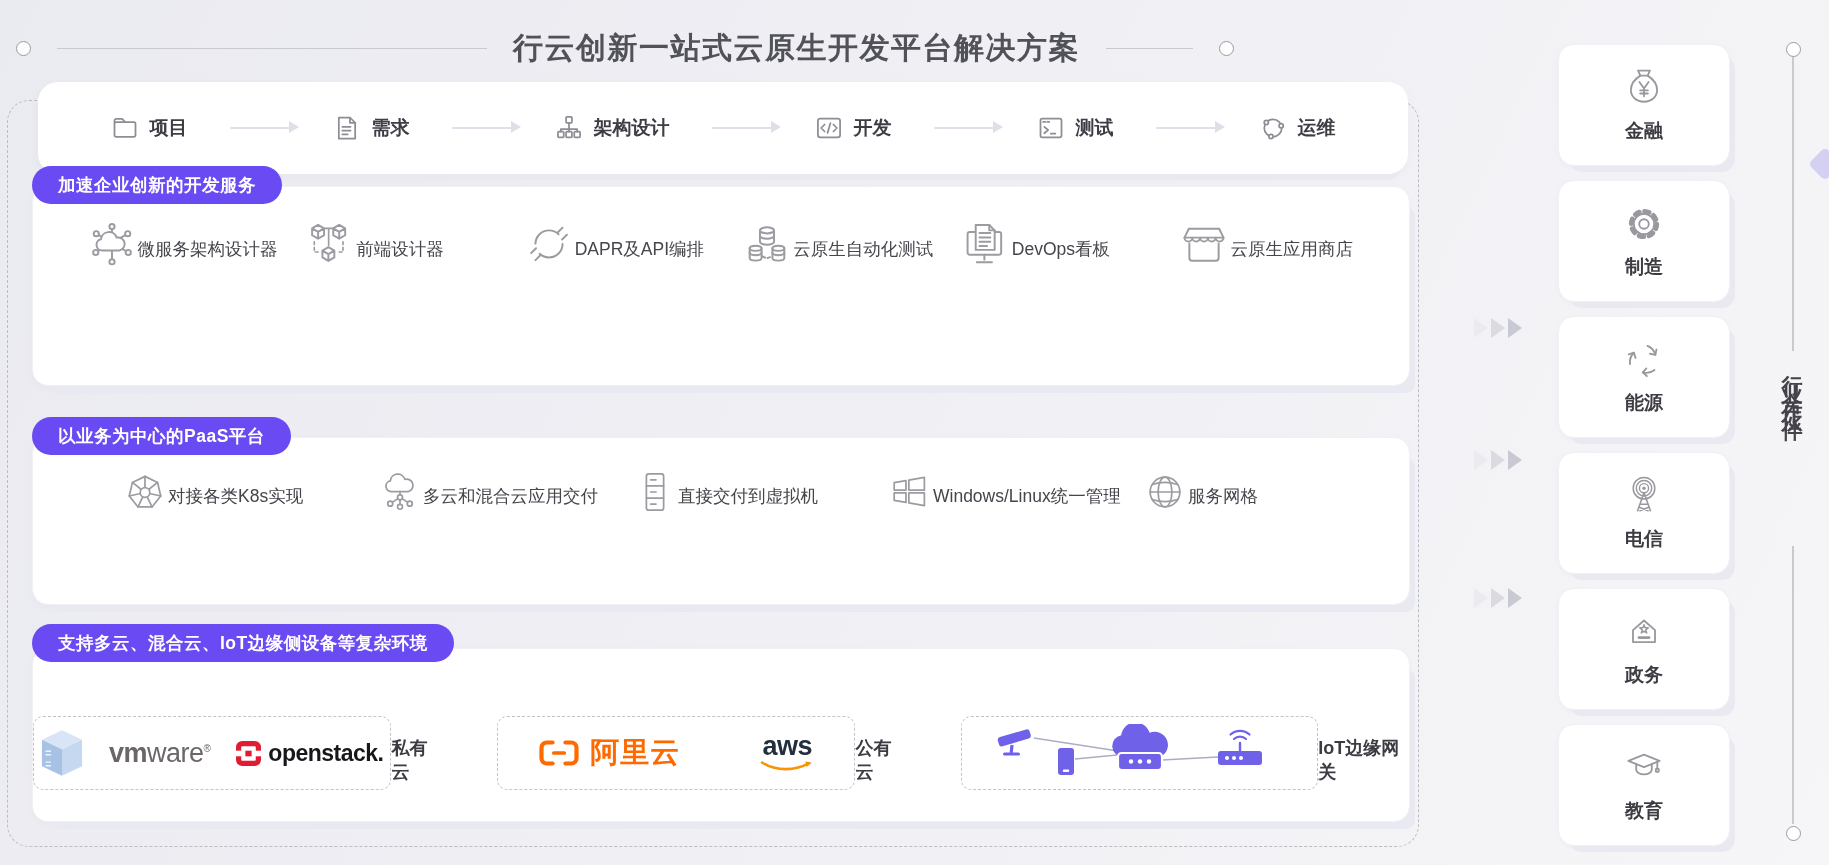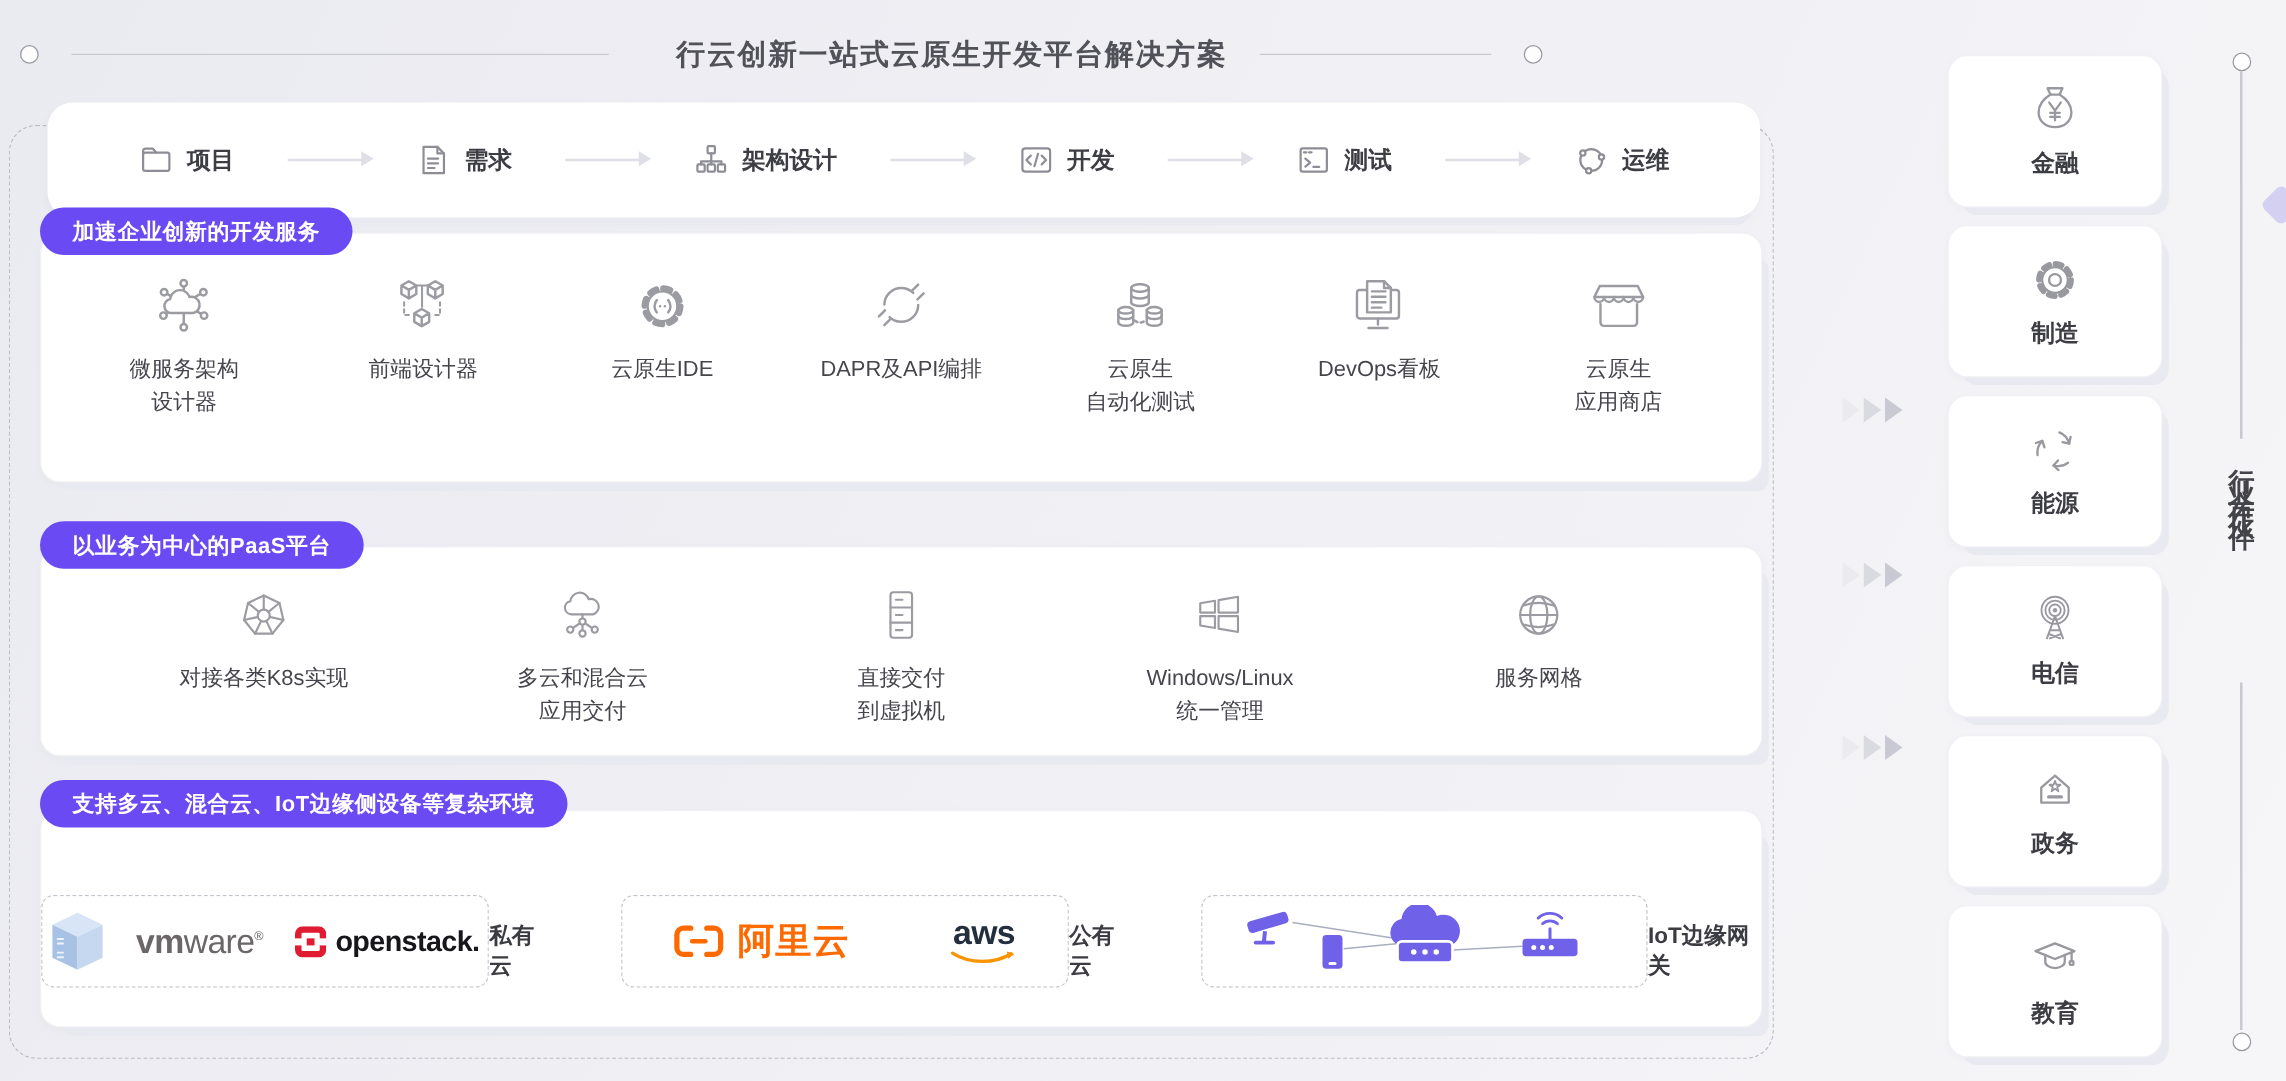--- a/index.html
+++ b/index.html
@@ -8,21 +8,21 @@
     background:linear-gradient(115deg,#eaeaf1 0%,#efeff4 45%,#f6f6f8 100%);
     font-family:"Liberation Sans","DejaVu Sans",sans-serif;
     color:#45454c;
   }
   
   .header{position:absolute;left:16px;top:28px;width:1218px;display:flex;align-items:center;gap:26px;}
   .end-dot{width:13px;height:13px;border:1.5px solid #9a9aa1;border-radius:50%;background:#fdfdfe;flex:none;}
   .h-line{height:1.5px;background:#c9c9d0;}
   .h-line.left{width:430px;flex:none;}
   .h-line.right{flex:1;}
-  .page-title{font-size:23px;font-weight:700;color:#515159;letter-spacing:1.5px;white-space:nowrap;margin-left:28px;}
+  .page-title{font-size:30px;font-weight:700;color:#515159;letter-spacing:1.5px;white-space:nowrap;}
   
   .dashed-frame{position:absolute;left:7px;top:100px;width:1410px;height:745px;border:1.5px dashed #bcbcc4;border-radius:22px;}
   
   .workflow{position:absolute;left:38px;top:82px;width:1370px;height:92px;background:#fff;border-radius:20px;
     box-shadow:0 13px 0 -7px #e9e9f1,0 3px 8px rgba(120,120,145,.06);
     display:flex;align-items:center;justify-content:space-evenly;padding:0 30px;box-sizing:border-box;z-index:3;}
   .wf-step{display:flex;align-items:center;gap:11px;}
   .wf-step svg{width:28px;height:28px;}
   .wf-label{font-size:19px;font-weight:600;color:#3d3d44;white-space:nowrap;}
   .flow-arrow{position:relative;width:60px;height:2.5px;background:#dfdfe7;border-radius:2px;flex:none;}
@@ -30,21 +30,21 @@
   
   .badge{position:absolute;left:32px;height:38px;background:#6a4af2;border-radius:19px;color:#fff;
     font-size:17.5px;font-weight:700;display:flex;align-items:center;padding:0 26px;z-index:6;letter-spacing:.5px;white-space:nowrap;}
   #badge1{top:166px}#badge2{top:417px}#badge3{top:624px}
   
   .panel{position:absolute;left:32px;width:1378px;background:#fff;border-radius:16px;border:1px solid #f1f1f5;box-sizing:border-box;
     box-shadow:12px 14px 0 -7px #e9e9f1,0 2px 6px rgba(130,130,150,.05);z-index:2;}
   #panel1{top:186px;height:200px;display:flex;justify-content:space-evenly;align-items:flex-start;padding:30px 12px 0;}
   #panel2{top:437px;height:168px;display:flex;justify-content:space-evenly;align-items:flex-start;padding:26px 12px 0;}
   #panel3{top:648px;height:174px;display:flex;justify-content:center;gap:56px;padding-top:36px;}
-  .svc{display:flex;flex-direction:column;align-items:center;width:178px;}
+  .svc{display:flex;align-items:center;width:178px;}
   .svc .icon-box{height:56px;display:flex;align-items:center;justify-content:center;margin-bottom:9px;}
   #panel1 .svc svg{width:52px;height:52px;}
   #panel2 .svc svg{width:46px;height:46px;}
   .svc-line{display:block;font-size:17.5px;font-weight:500;color:#45454c;line-height:1.5;text-align:center;white-space:nowrap;}
   
   .env-group{display:flex;flex-direction:row;align-items:center;}
   .logo-box{width:390px;height:74px;border:1.5px dashed #c3c3cb;border-radius:10px;background:#fff;
     display:flex;align-items:center;justify-content:center;gap:26px;box-sizing:border-box;}
   .group-label{margin-top:13px;font-size:18px;font-weight:600;color:#3b3b42;}
   .vmware-logo{font-size:27px;color:#6b6668;letter-spacing:-.5px;white-space:nowrap;}
@@ -180,33 +180,20 @@
       <path d="M27 8.7 32.5 5.5 38 8.7v6.3L32.5 18.2 27 15Z M27 8.7 32.5 11.9 38 8.7 M32.5 11.9v6.3"></path>
       <path d="M17 29.2 22.5 26l5.5 3.2v6.3l-5.5 3.2-5.5-3.2Z M17 29.2l5.5 3.2 5.5-3.2 M22.5 32.4v6.3"></path>
       <path d="M18.5 8.7H27 M22.75 8.7V24.5" style="stroke-width:1.5"></path>
       <path d="M9.5 21v9.5h4.5 M36 21v9.5h-4.5" style="stroke-dasharray:2.6 2.6;stroke-width:1.5"></path>
     </svg>
       </div>
     <span class="svc-line">前端设计器</span>
     <span class="svc-line"></span>
   </div>
 
-  <div class="svc">
-    <div class="icon-box">
-        <svg class="oicon" viewBox="0 0 48 48">
-      <circle cx="24" cy="24" r="13.2" style="stroke-width:4.6;stroke-dasharray:5.2 5.2"></circle>
-      <circle cx="24" cy="24" r="11"></circle>
-      <path d="M19.8 19.5a6.8 6.8 0 0 0 0 9 M28.2 19.5a6.8 6.8 0 0 1 0 9"></path>
-      <circle class="fg" cx="22.2" cy="24" r="0.9"></circle>
-          <circle class="fg" cx="25.8" cy="24" r="0.9"></circle>
-    </svg>
-      </div>
-    <span class="svc-line">云原生IDE</span>
-    <span class="svc-line"></span>
-  </div>
 
   <div class="svc">
     <div class="icon-box">
         <svg class="oicon" viewBox="0 0 48 48">
       <circle cx="24" cy="23" r="12.5" style="stroke-dasharray:29 10.3"></circle>
       <path d="M32 12.5l4.5-4.5 M36 19l4.5-4.5 M16 33.5l-4.5 4.5 M12 27l-4.5 4.5"></path>
     </svg>
       </div>
     <span class="svc-line">DAPR及API编排</span>
     <span class="svc-line"></span>

